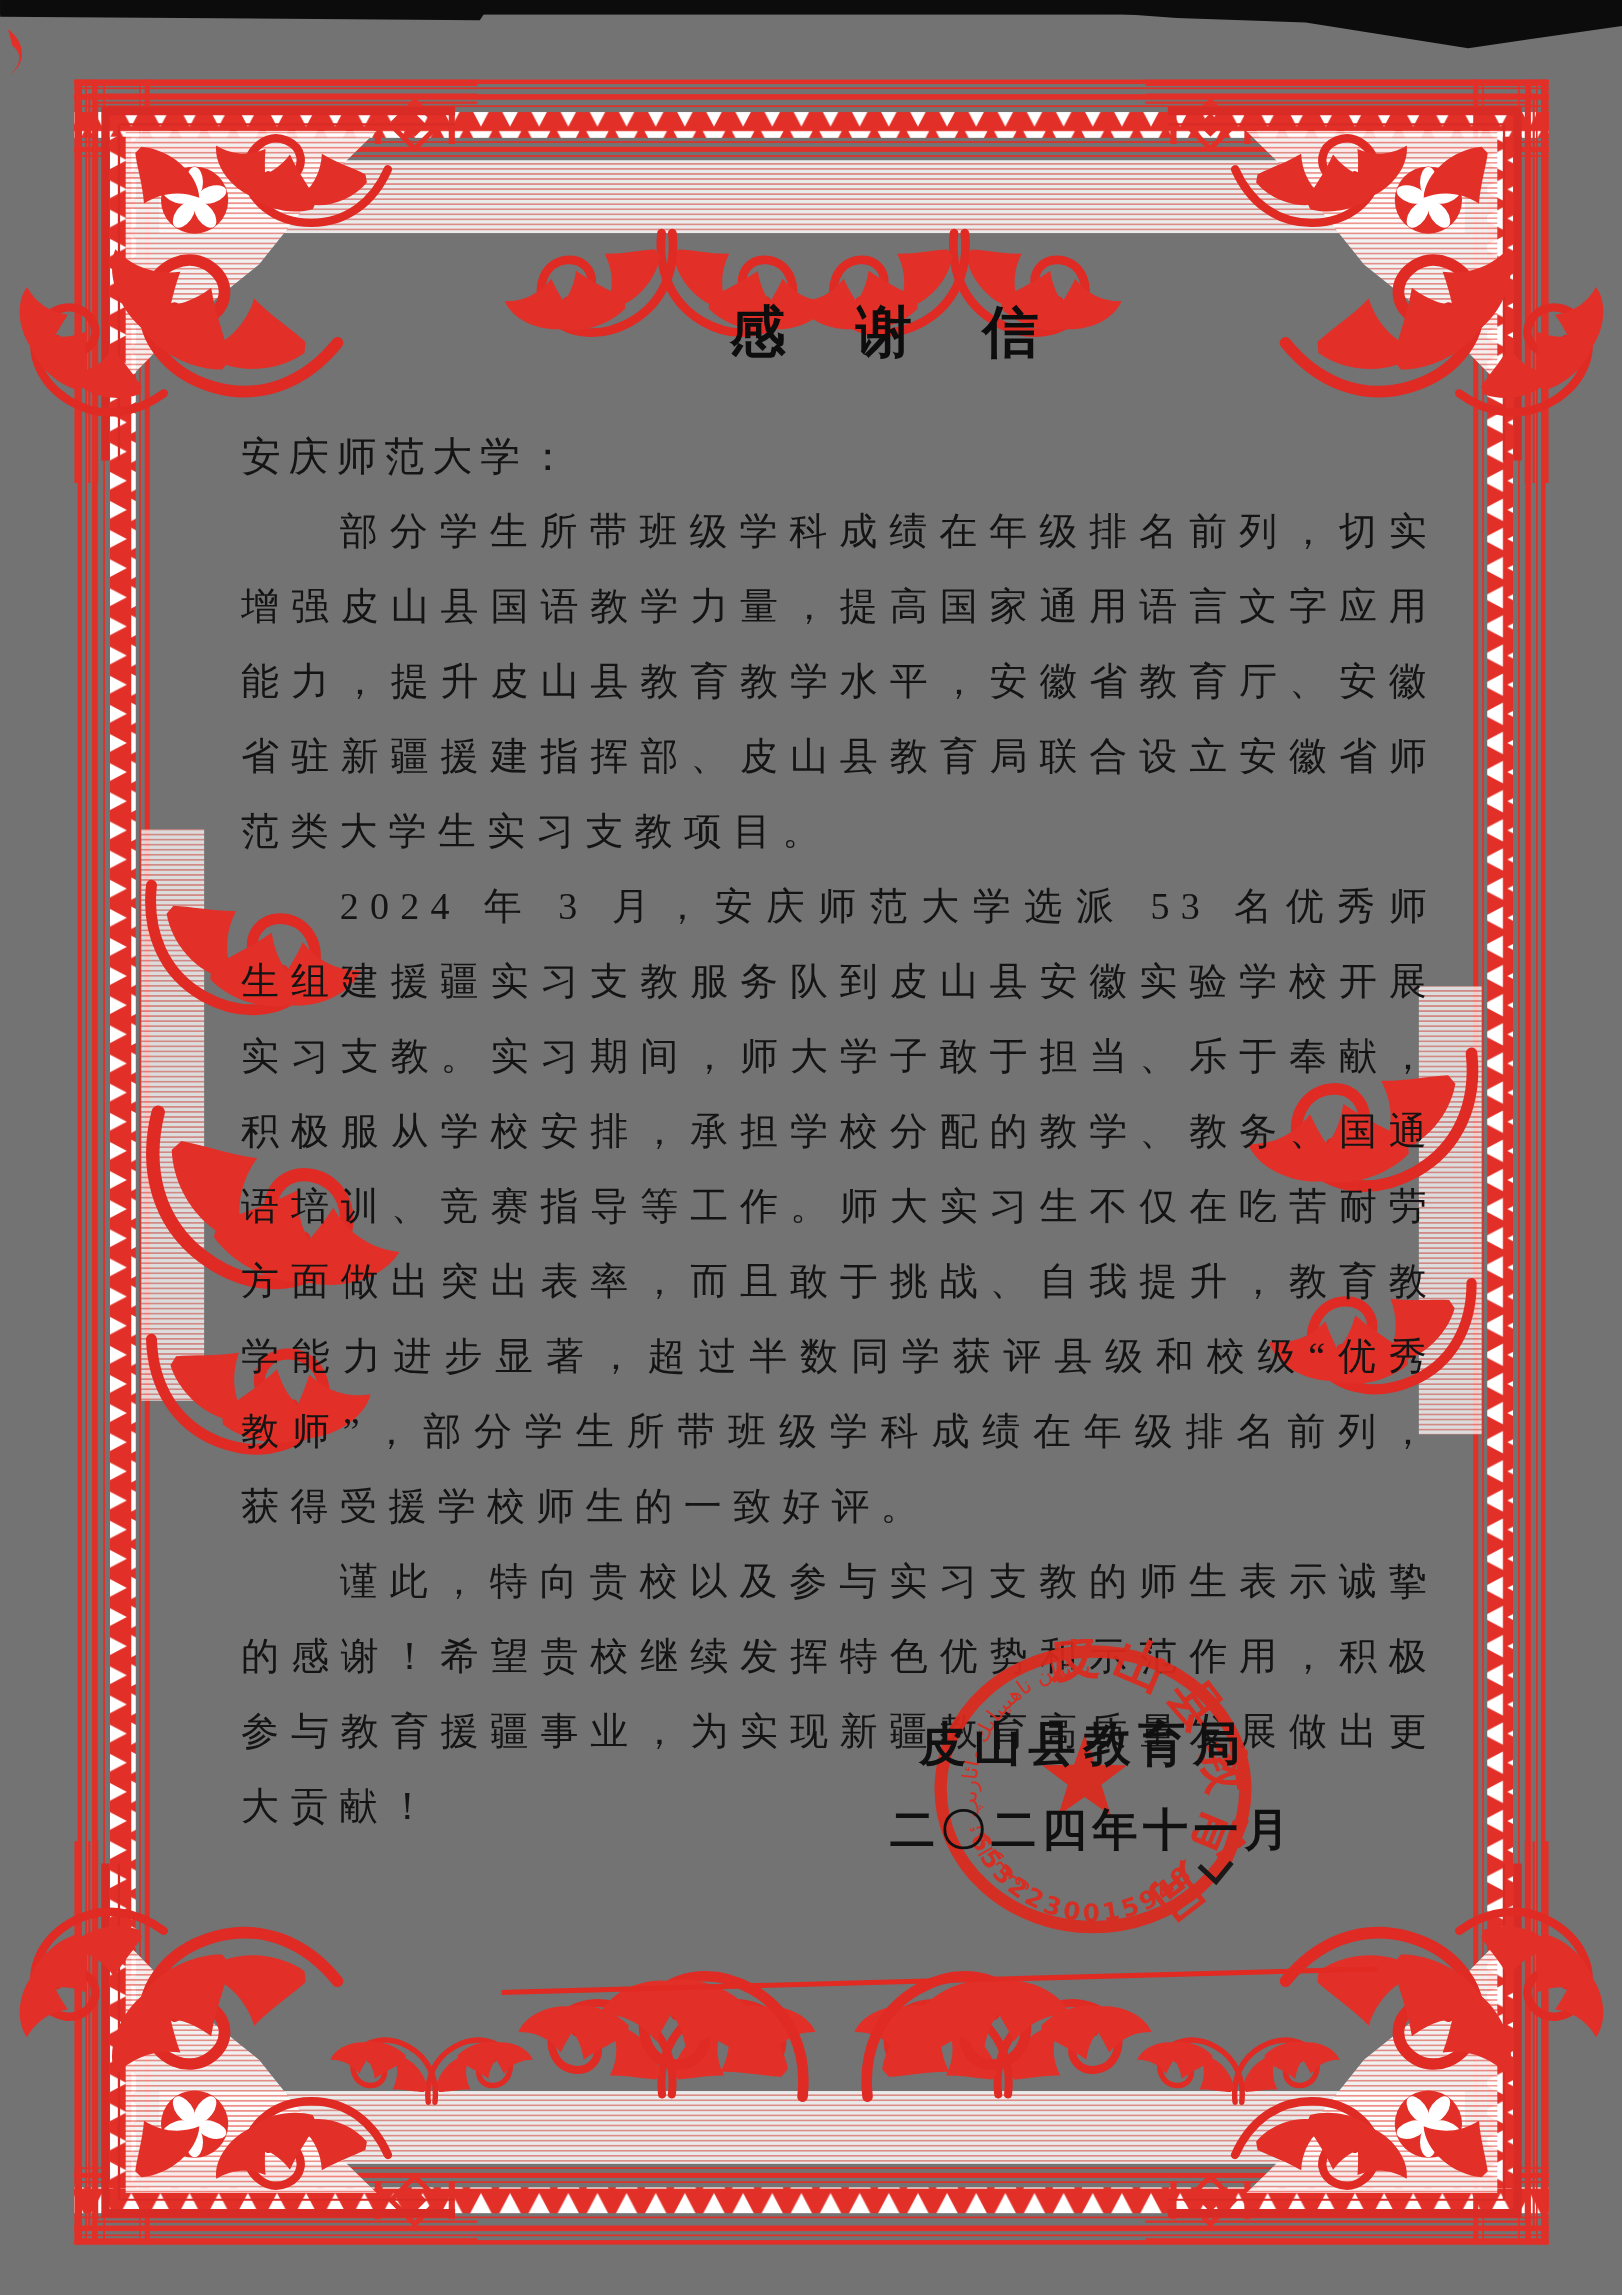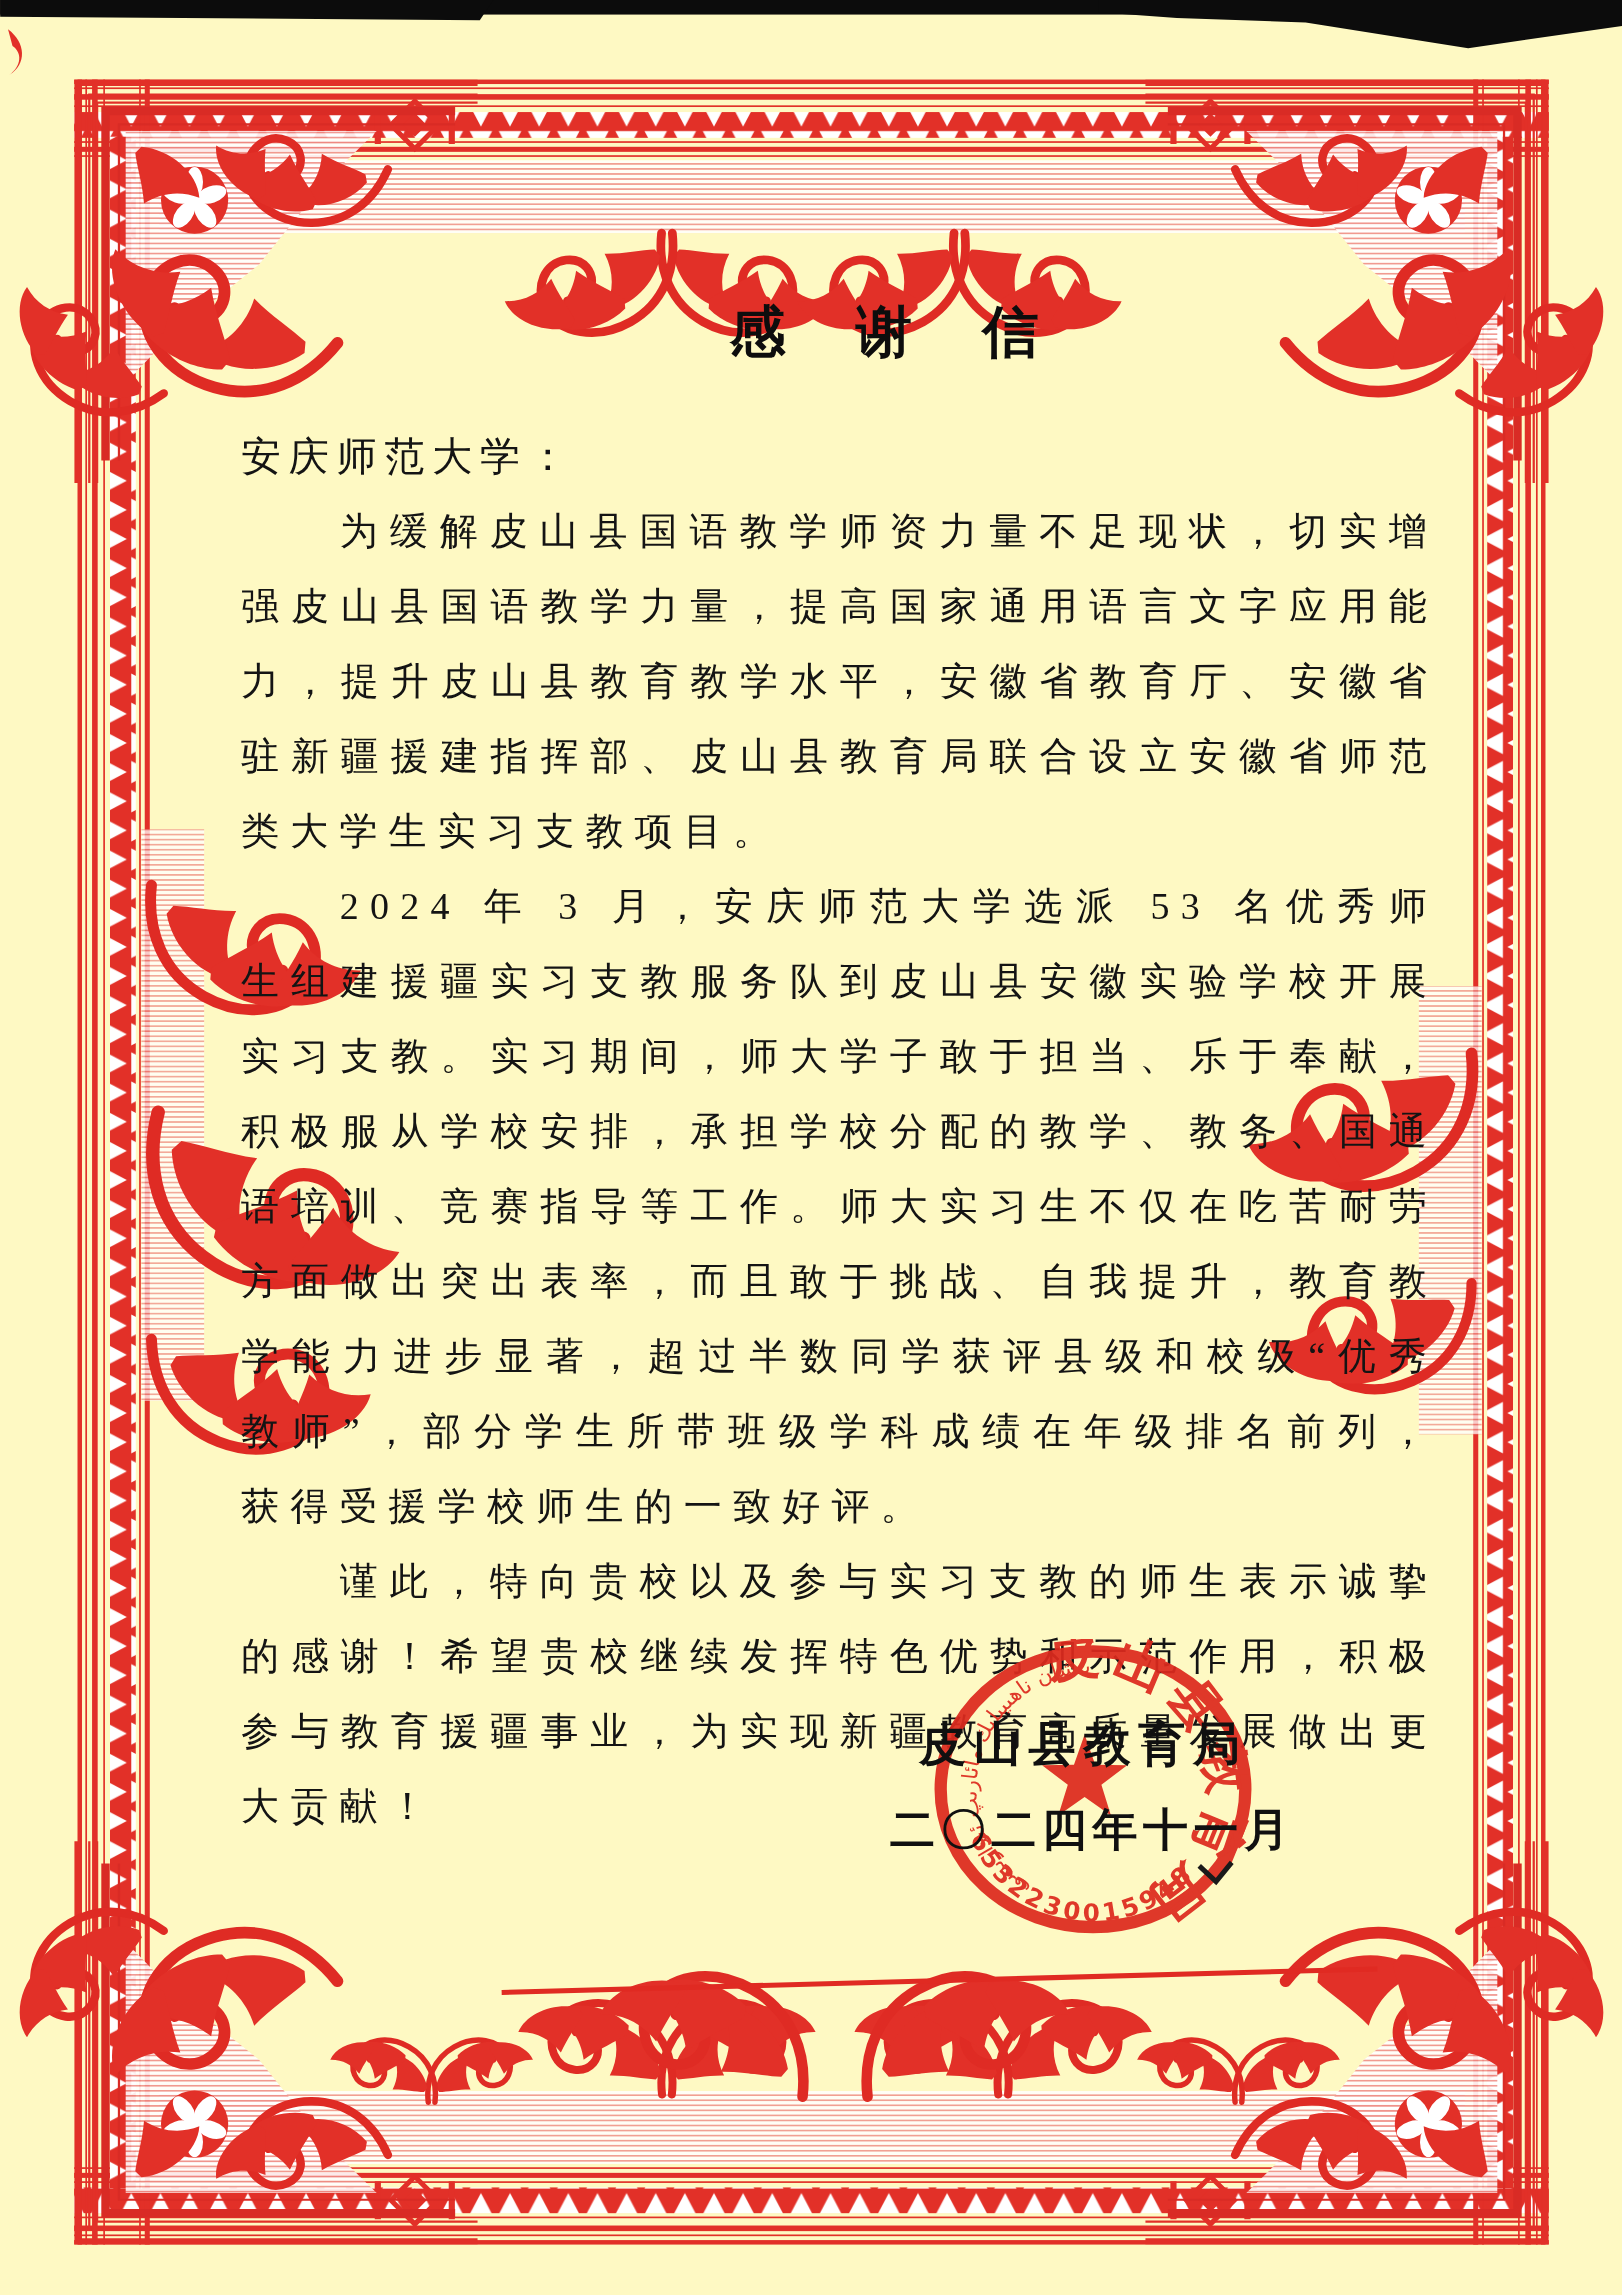--- a/index.html
+++ b/index.html
@@ -1,17 +1,17 @@
 <!DOCTYPE html>
 <html style="font-size:9px"><head>
 <meta charset="utf-8">
 <style>
   html,body{margin:0;padding:0;background:#888;}
   .page{
-    position:relative;width:1623px;height:2295px;background:#fef9c3;
+    position:relative;width:1623px;height:2295px;background:#737373;
     overflow:hidden;font-family:"Liberation Serif","DejaVu Serif",serif;
   }
   svg{display:block;}
   .frame-svg{position:absolute;left:0;top:0;}
   .letter{
     position:absolute;left:241px;top:297px;width:1197px;color:#141414;
   }
   .title{
     font-size:56px;font-weight:800;letter-spacing:17px;word-spacing:22.4px;
     text-align:center;transform:translateX(53px);line-height:1.25;color:#0d0d0d;
@@ -179,21 +179,21 @@
     <use href="#cornerG" transform="translate(132,142)"></use>
     <use href="#cornerG" transform="translate(2764,142) scale(-1,1)"></use>
     <use href="#cornerG" transform="translate(132,4006) scale(1,-1)"></use>
     <use href="#cornerG" transform="translate(2764,4006) scale(-1,-1)"></use>
   </svg>
 
   <div class="letter">
     <div class="title">感 谢 信</div>
     <div class="salutation">安庆师范大学：</div>
     <div class="paragraphs">
-        <p>为缓解皮山县国语教学师资力量不足现状，切实增强皮山县国语教学力量，提高国家通用语言文字应用能力，提升皮山县教育教学水平，安徽省教育厅、安徽省驻新疆援建指挥部、皮山县教育局联合设立安徽省师范类大学生实习支教项目。</p>
+        <p>部分学生所带班级学科成绩在年级排名前列，切实增强皮山县国语教学力量，提高国家通用语言文字应用能力，提升皮山县教育教学水平，安徽省教育厅、安徽省驻新疆援建指挥部、皮山县教育局联合设立安徽省师范类大学生实习支教项目。</p>
         <p>2024 年 3 月，安庆师范大学选派 53 名优秀师生组建援疆实习支教服务队到皮山县安徽实验学校开展实习支教。实习期间，师大学子敢于担当、乐于奉献，积极服从学校安排，承担学校分配的教学、教务、国通语培训、竞赛指导等工作。师大实习生不仅在吃苦耐劳方面做出突出表率，而且敢于挑战、自我提升，教育教学能力进步显著，超过半数同学获评县级和校级“优秀教师”，部分学生所带班级学科成绩在年级排名前列，获得受援学校师生的一致好评。</p>
         <p>谨此，特向贵校以及参与实习支教的师生表示诚挚的感谢！希望贵校继续发挥特色优势和示范作用，积极参与教育援疆事业，为实现新疆教育高质量发展做出更大贡献！</p>
       </div>
   </div>
 
   <div class="sig-line">皮山县教育局</div>
   <div class="date-line">二〇二四年十一月</div>
 
   <svg class="seal-svg" width="336" height="314" viewBox="0 0 600 560">
     <defs>

